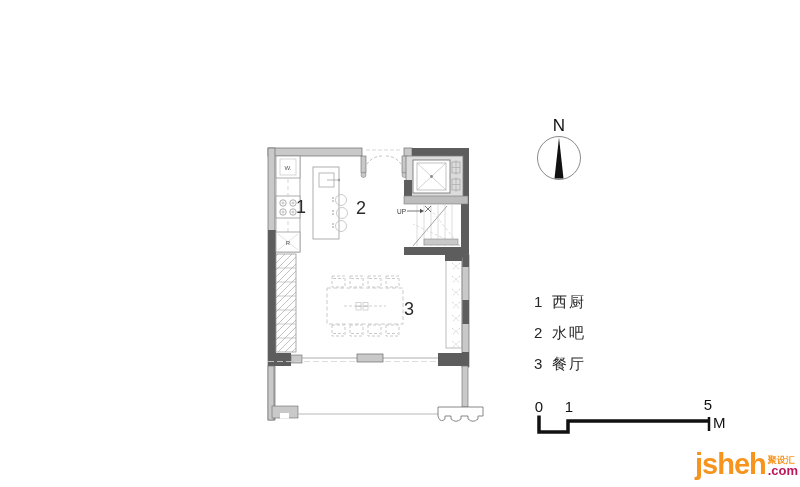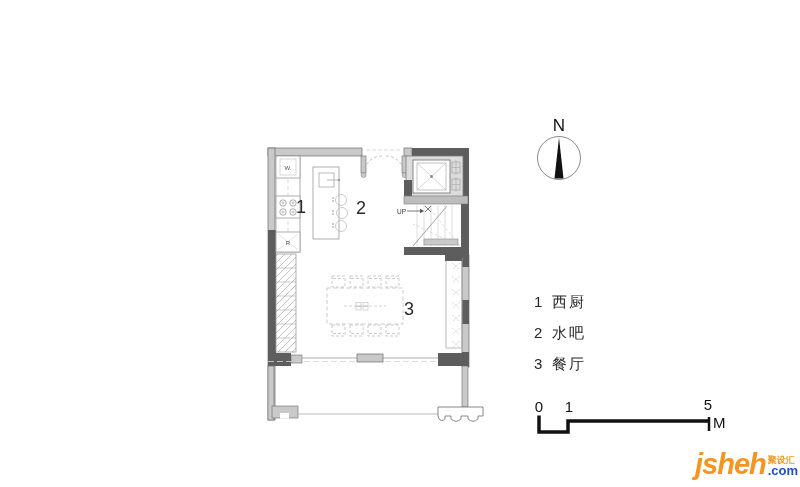--- a/index.html
+++ b/index.html
@@ -12,24 +12,24 @@
 
   
   .legend{position:absolute;left:534px;top:293px;width:266px;}
   .legend-row{display:flex;align-items:baseline;height:31px;font-size:15px;color:#262626;}
   .lg-num{width:18px;}
   .lg-zh{width:52px;letter-spacing:2px;font-family:Liberation Serif, serif;}
   .lg-en{letter-spacing:0.2px;}
 
   
   .logo{position:absolute;left:695px;top:451px;display:flex;align-items:flex-end;}
-  .logo-name{font-size:29px;font-weight:bold;font-style:italic;color:#f7941e;letter-spacing:-1px;line-height:26px;text-align:center;}
+  .logo-name{font-size:29px;font-weight:bold;color:#f7941e;letter-spacing:-1px;line-height:26px;text-align:center;}
   .logo-stack{display:flex;flex-direction:column;margin-left:2px;}
   .logo-zh{font-size:9px;color:#f7941e;font-weight:bold;letter-spacing:0px;line-height:10px;}
-  .logo-tld{font-size:13px;color:#1d4ed8;font-weight:bold;line-height:12px;}
+  .logo-tld{font-size:13px;color:#be185d;font-weight:bold;line-height:12px;}
 </style>
 </head>
 <body>
 
 <div class="plan-wrap">
 <svg width="800" height="487" viewBox="0 0 800 487">
   <defs>
     <pattern id="hatch" width="7" height="7" patternUnits="userSpaceOnUse">
       <path d="M0,7 L7,0" stroke="#9a9a9a" stroke-width="0.6"></path>
     </pattern>

